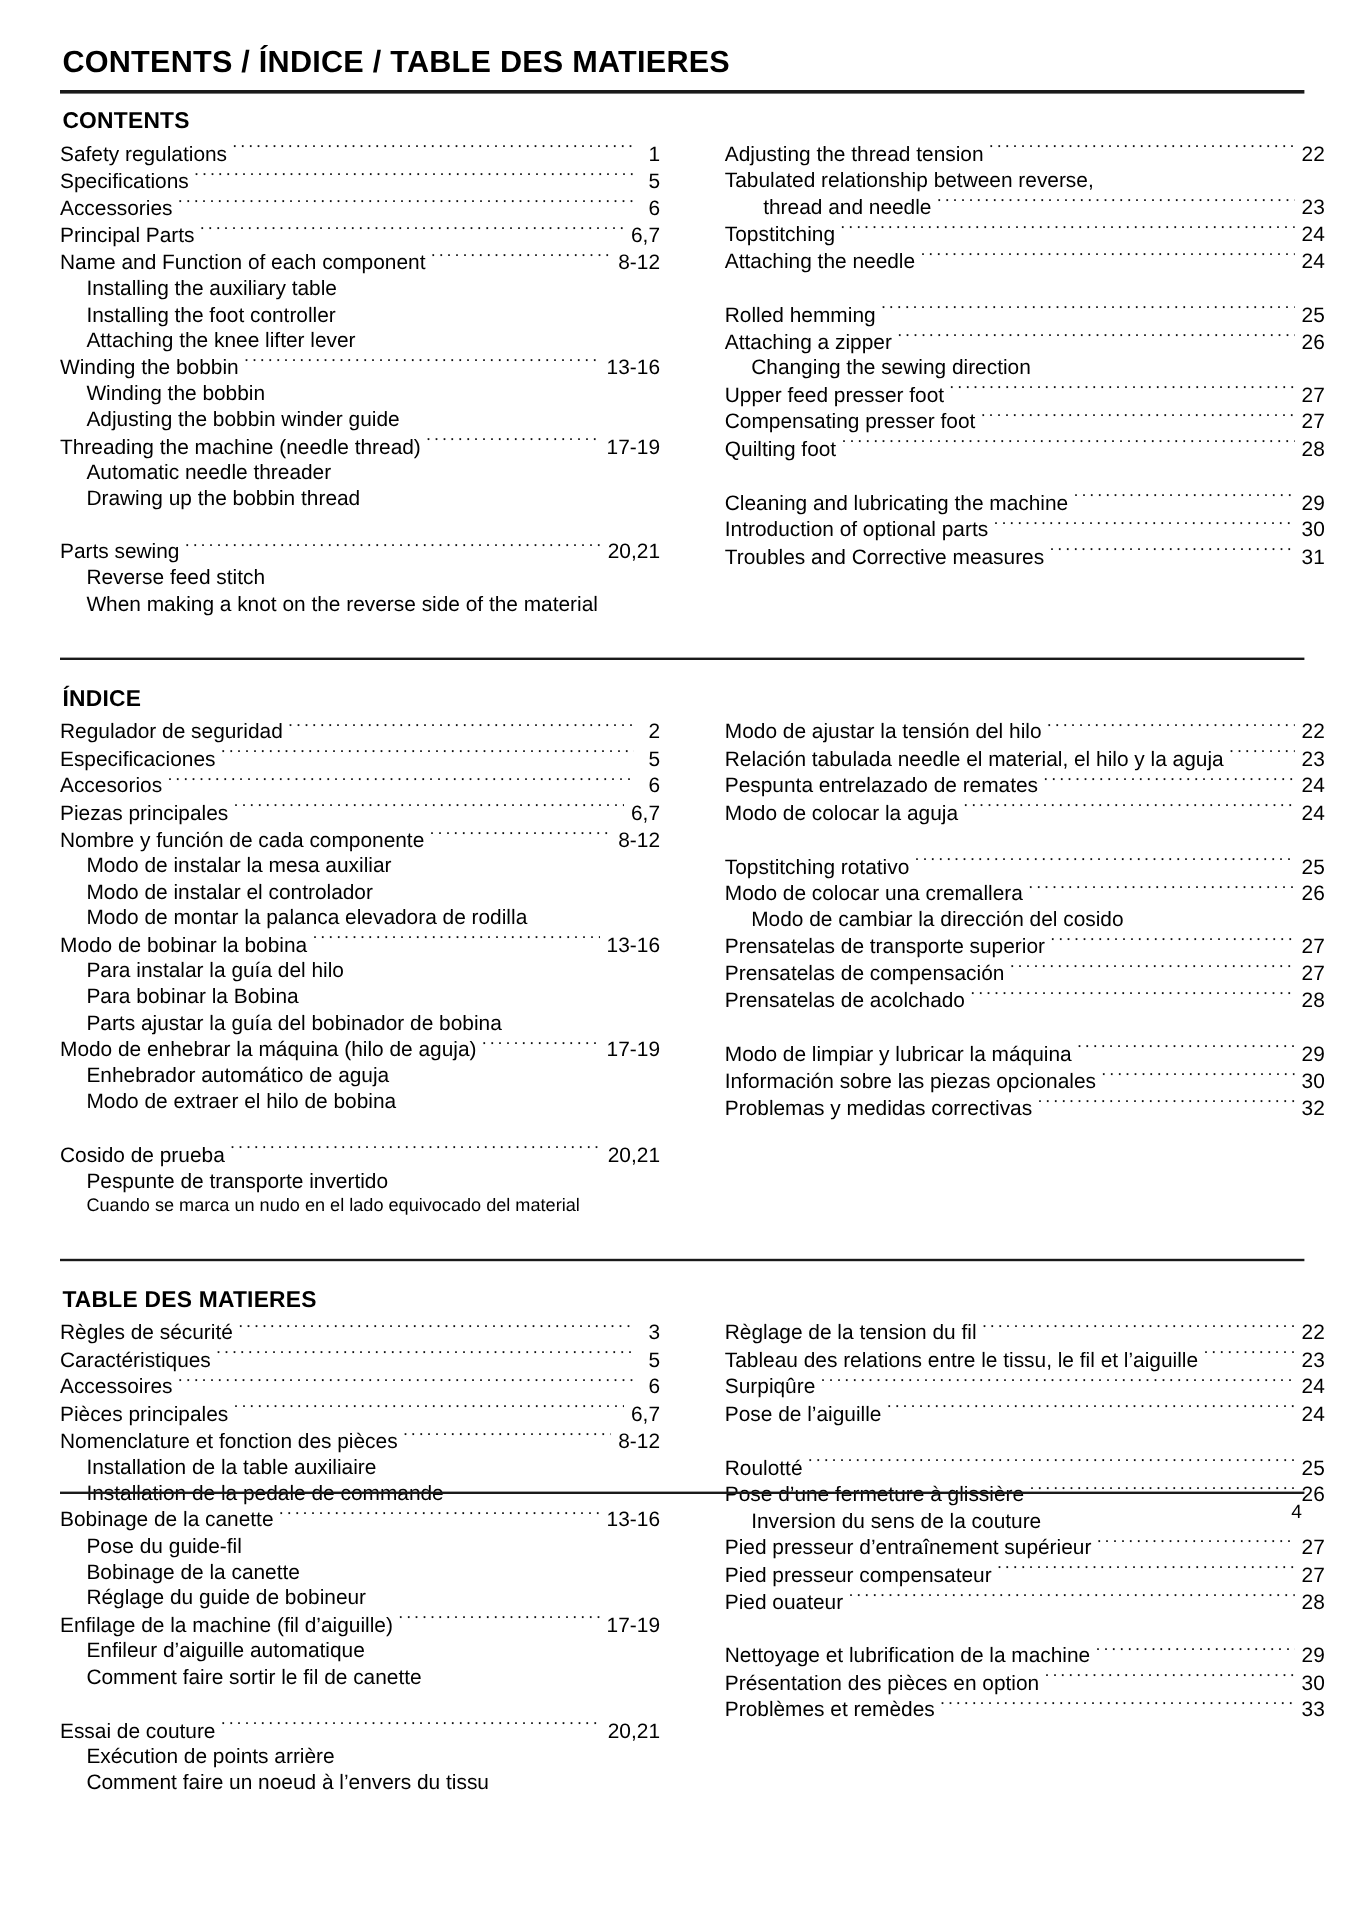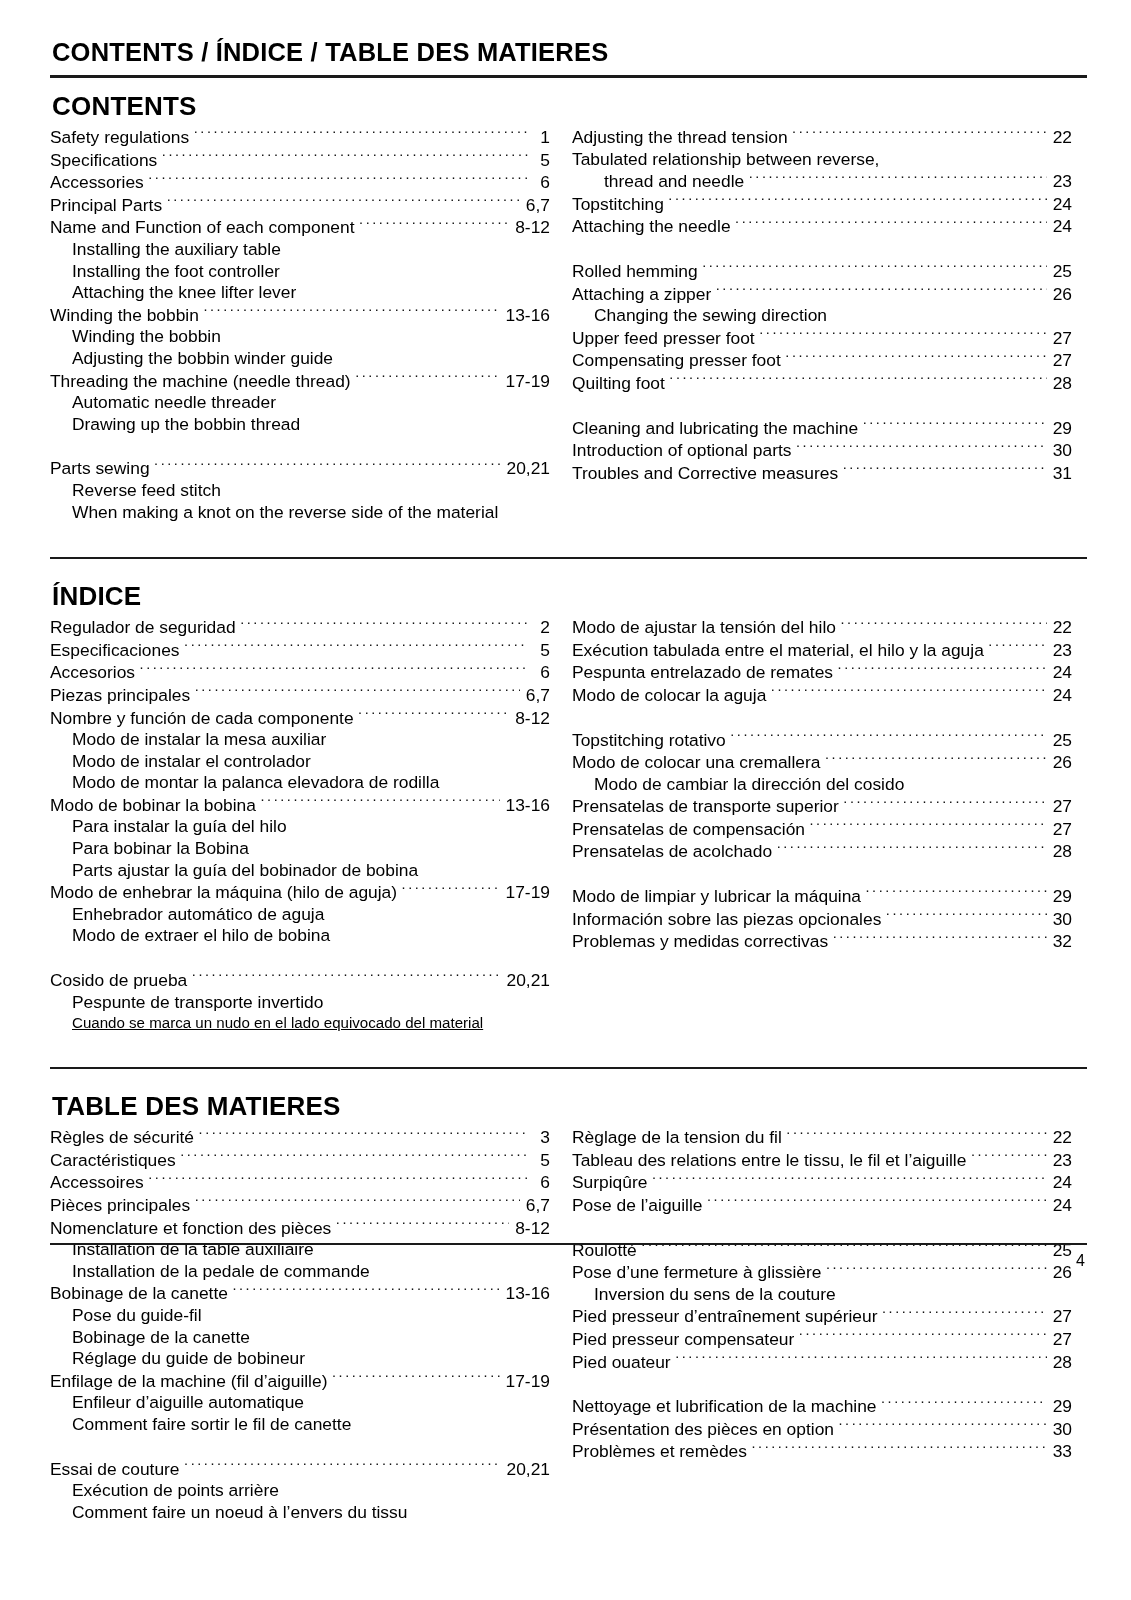--- a/index.html
+++ b/index.html
@@ -43,28 +43,29 @@
     margin: 0;
   }
   .rule-foot {
     border-top: 2.2px solid #1a1a1a;
     width: 1037px;
     margin: 0;
   }
 
   
   .section-head {
-    font-size: 26px;
+    font-size: 19px;
     font-weight: bold;
     letter-spacing: 0.2px;
     margin: 0 0 4px 2px;
   }
   .columns {
     display: flex;
     width: 1037px;
+    gap: 32px;
   }
   .col {
     width: 500px;
     flex: 0 0 500px;
   }
   .col.right {
     margin-left: 22px;
   }
 
   
@@ -99,21 +100,21 @@
   .entry .pg {
     flex: 0 0 auto;
     padding-left: 6px;
     text-align: right;
     min-width: 16px;
   }
 
   .indent-1 .label { padding-left: 22px; }
   .indent-2 .label { padding-left: 32px; }
 
-  .entry.small { font-size: 15.1px; line-height: 20px; text-decoration: underline; }
+  .entry.small { font-size: 15.1px; line-height: 20px; }
   .spacer-md { height: 22px; }
 
   
   .footer {
     position: absolute;
     left: 50px;
     bottom: 22px;
     width: 1037px;
   }
   .footer .pagenum {
@@ -356,21 +357,21 @@
             <span class="label">Cuando se marca un nudo en el lado equivocado del material</span>
           </div>
         </div>
         <div class="col right">
           <div class="entry">
             <span class="label">Modo de ajustar la tensión del hilo</span>
             <span class="leader"></span>
             <span class="pg">22</span>
           </div>
           <div class="entry">
-            <span class="label">Exécution tabulada entre el material, el hilo y la aguja</span>
+            <span class="label">Relación tabulada needle el material, el hilo y la aguja</span>
             <span class="leader"></span>
             <span class="pg">23</span>
           </div>
           <div class="entry">
             <span class="label">Pespunta entrelazado de remates</span>
             <span class="leader"></span>
             <span class="pg">24</span>
           </div>
           <div class="entry">
             <span class="label">Modo de colocar la aguja</span>

